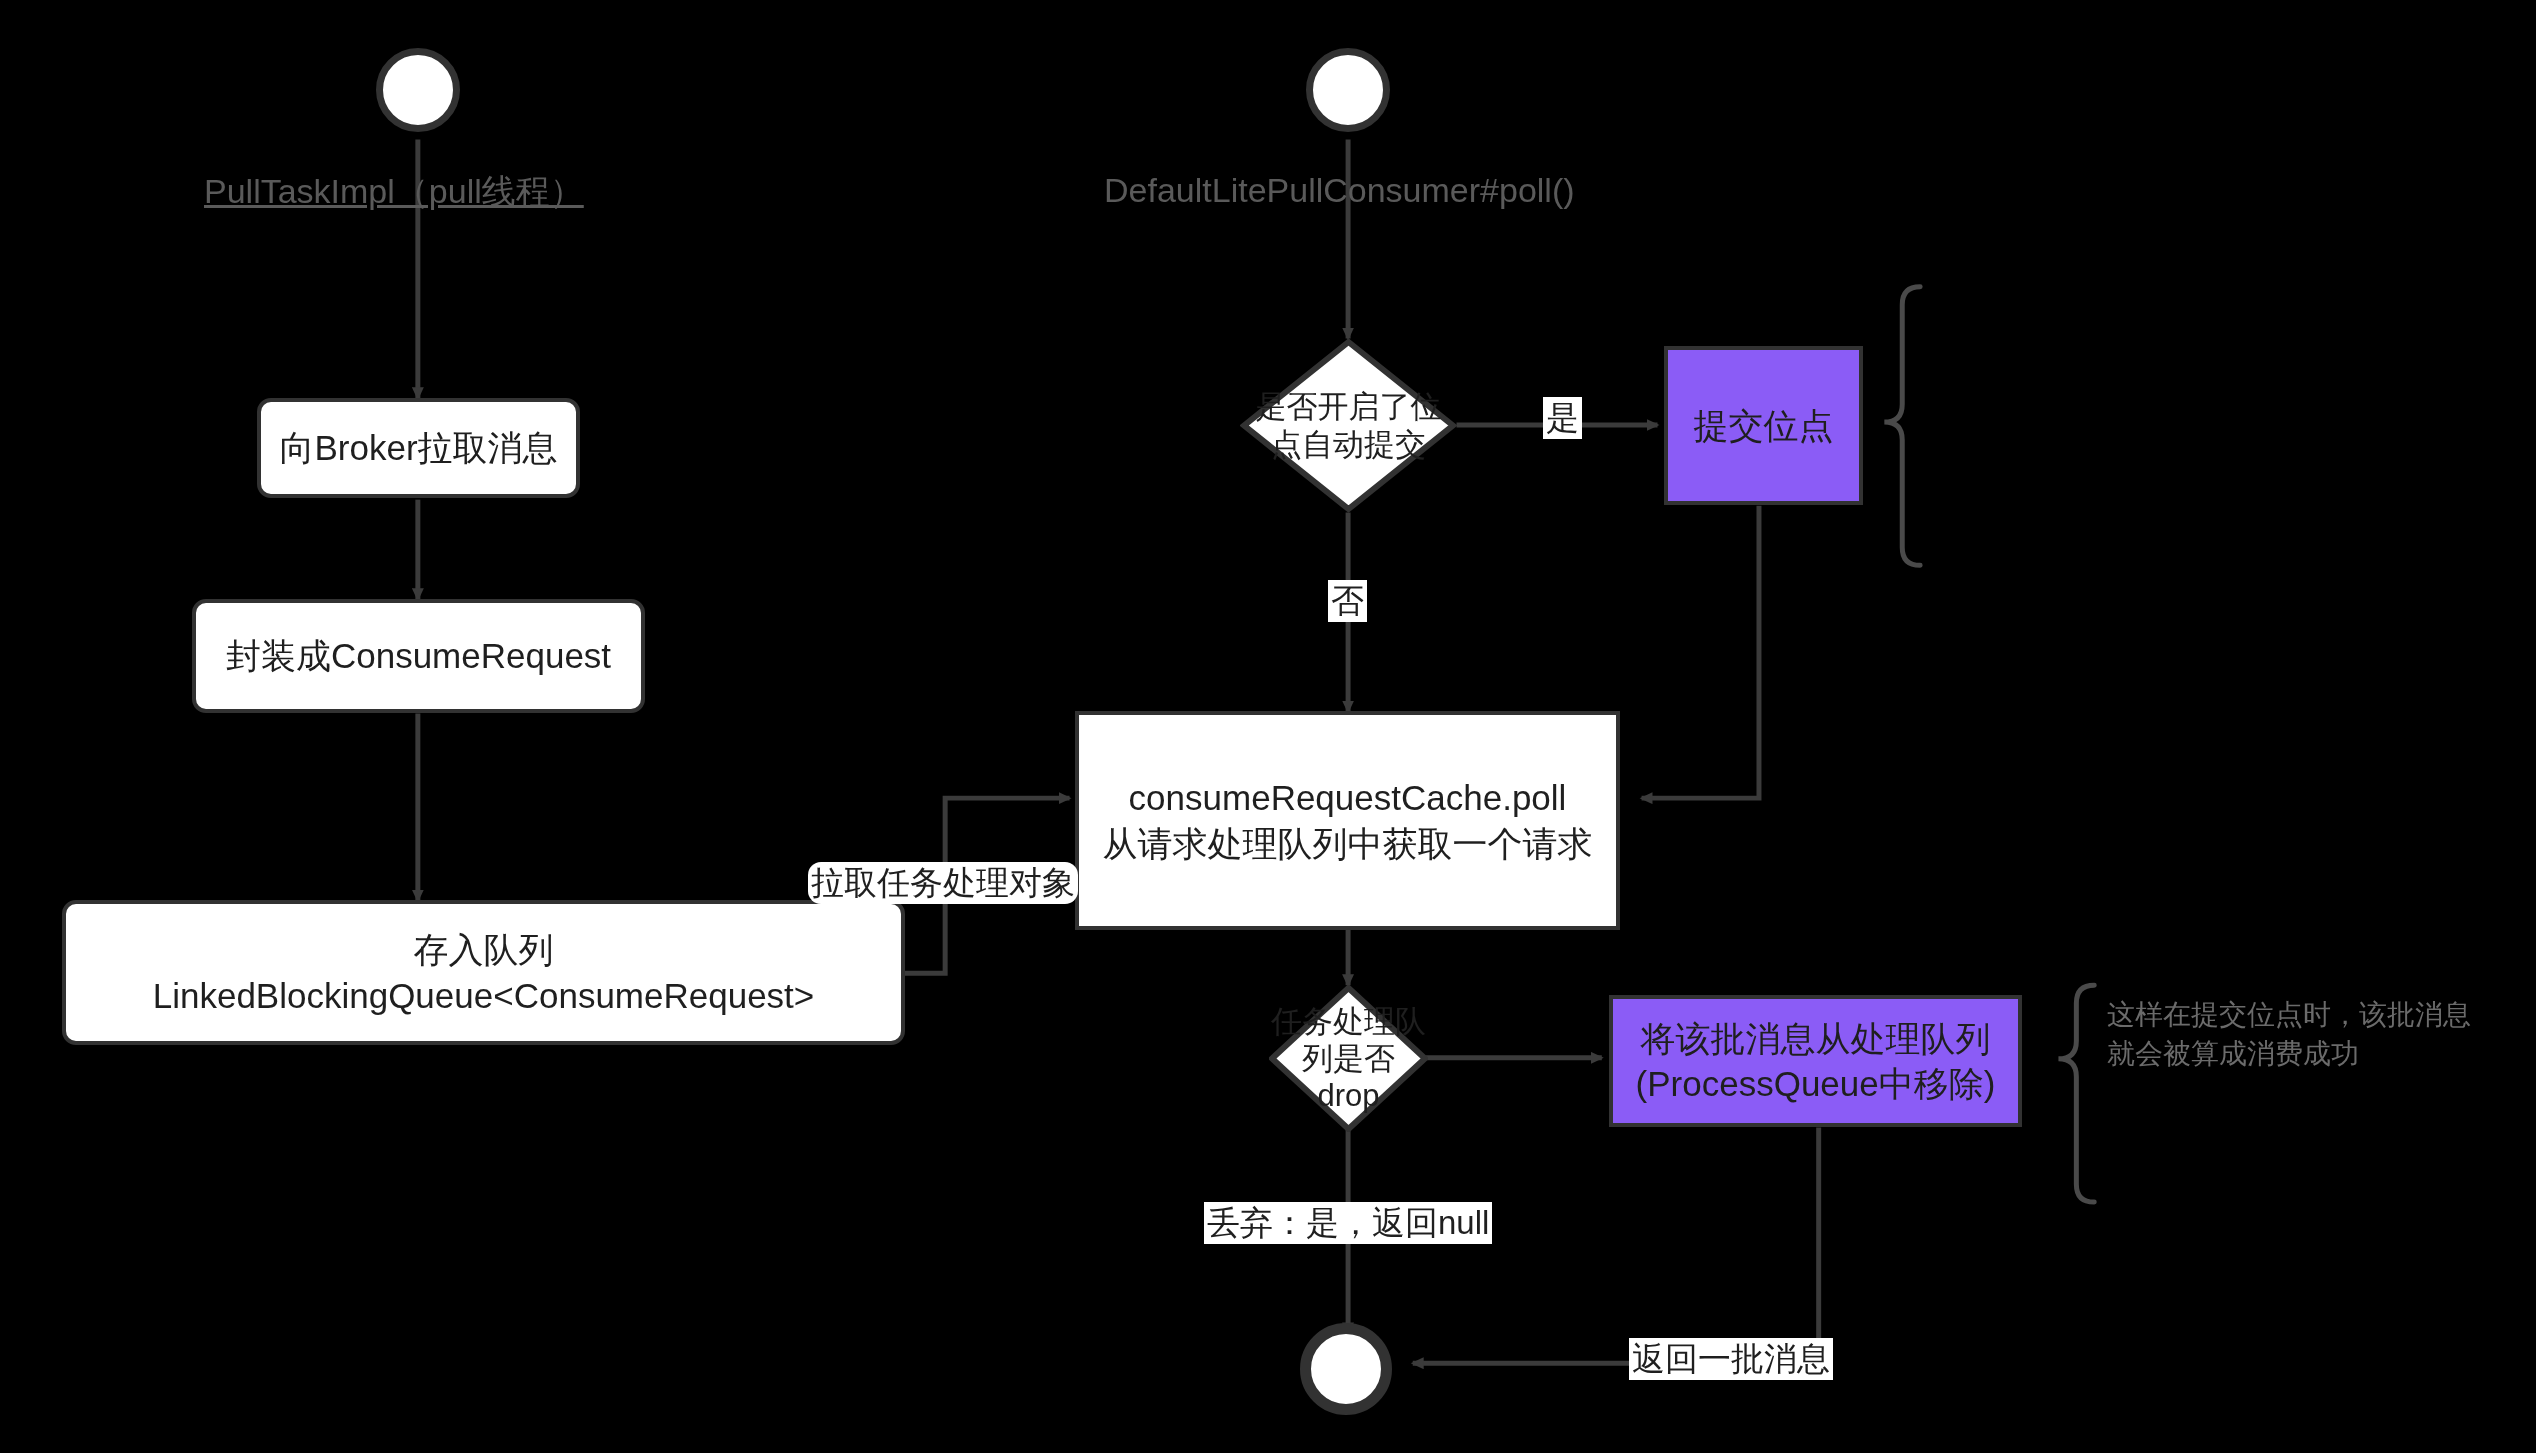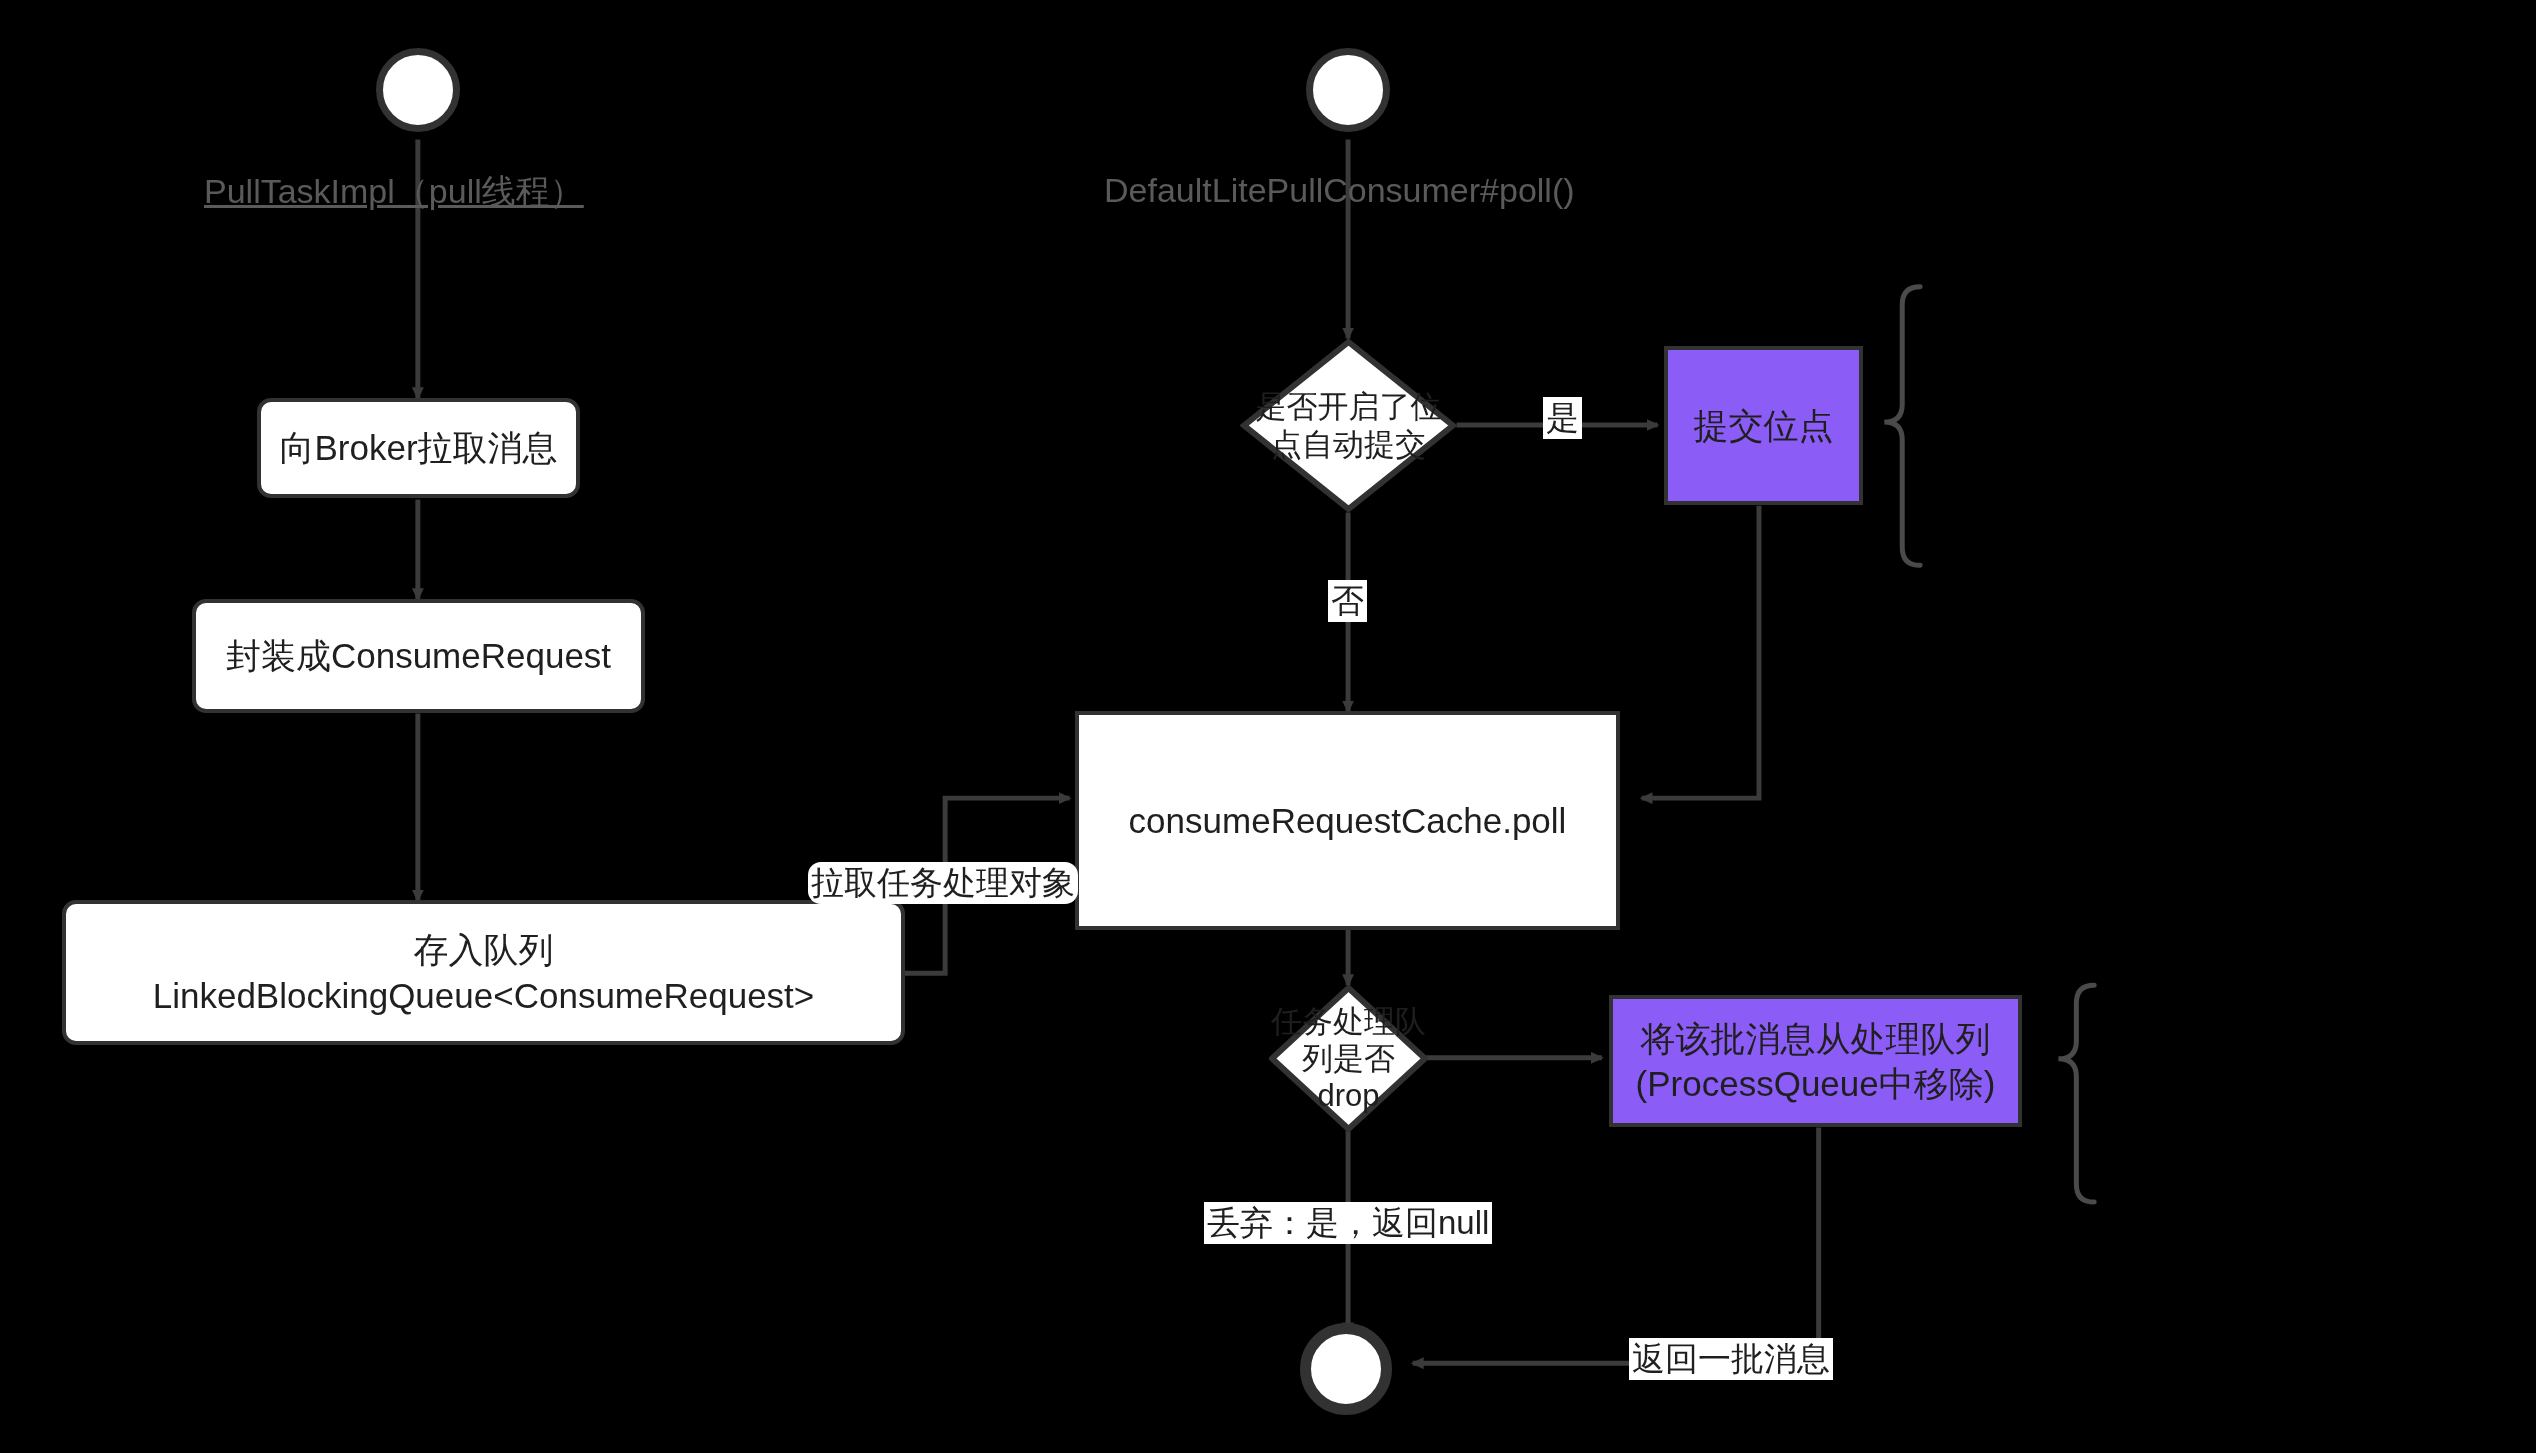--- a/index.html
+++ b/index.html
@@ -104,20 +104,21 @@
       </div>
     </div>
   </div>
 
   <div class="node proc green" style="left:1664px;top:346px;width:199px;height:159px;">
     <span>提交位点</span>
   </div>
 
   <div class="node proc" style="left:1075px;top:711px;width:545px;height:219px;flex-direction:column;">
     <span>consumeRequestCache.poll</span>
+    <span>从请求处理队列中获取一个请求</span>
   </div>
 
   <div class="diamond-wrap" style="left:1269px;top:985px;width:159px;height:147px;">
     <svg width="159" height="147" viewBox="0 0 160 148">
       <polygon points="80,3 157,74 80,145 3,74" fill="#ffffff" stroke="#323232" stroke-width="6"></polygon>
     </svg>
     <div class="diamond-label">
       <div>
         <div>任务处理队</div>
         <div>列是否</div>
@@ -132,15 +133,17 @@
   </div>
 
   <div class="node circle" style="left:1300px;top:1323px;width:92px;height:92px;border-width:11px;"></div>
 
   <div class="edge-label" style="left:1543px;top:397px;">是</div>
   <div class="edge-label" style="left:1328px;top:580px;">否</div>
   <div class="edge-label" style="left:808px;top:862px;border-radius:13px;">拉取任务处理对象</div>
   <div class="edge-label" style="left:1204px;top:1202px;">丢弃：是，返回null</div>
   <div class="edge-label" style="left:1629px;top:1338px;">返回一批消息</div>
 
+  <div class="note" style="left:2107px;top:995px;">这样在提交位点时，该批消息
+就会被算成消费成功</div>
 
 </div>
 
 
 </body></html>

